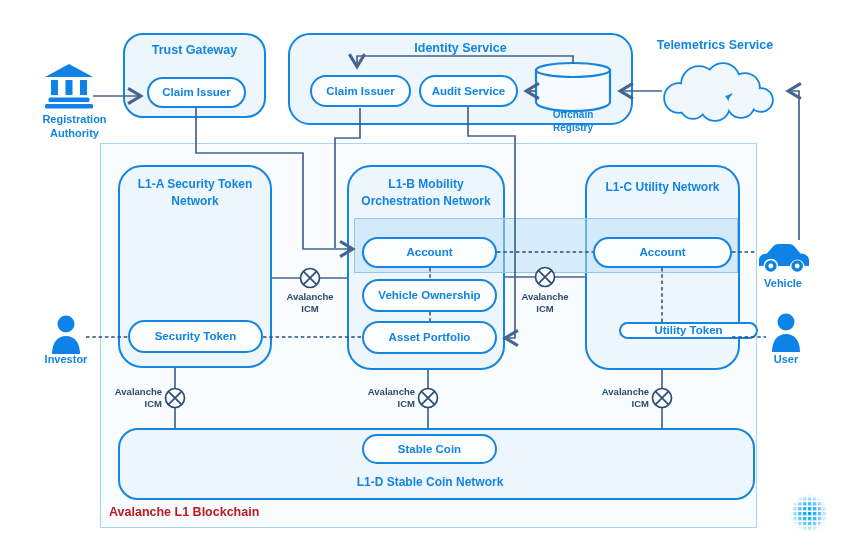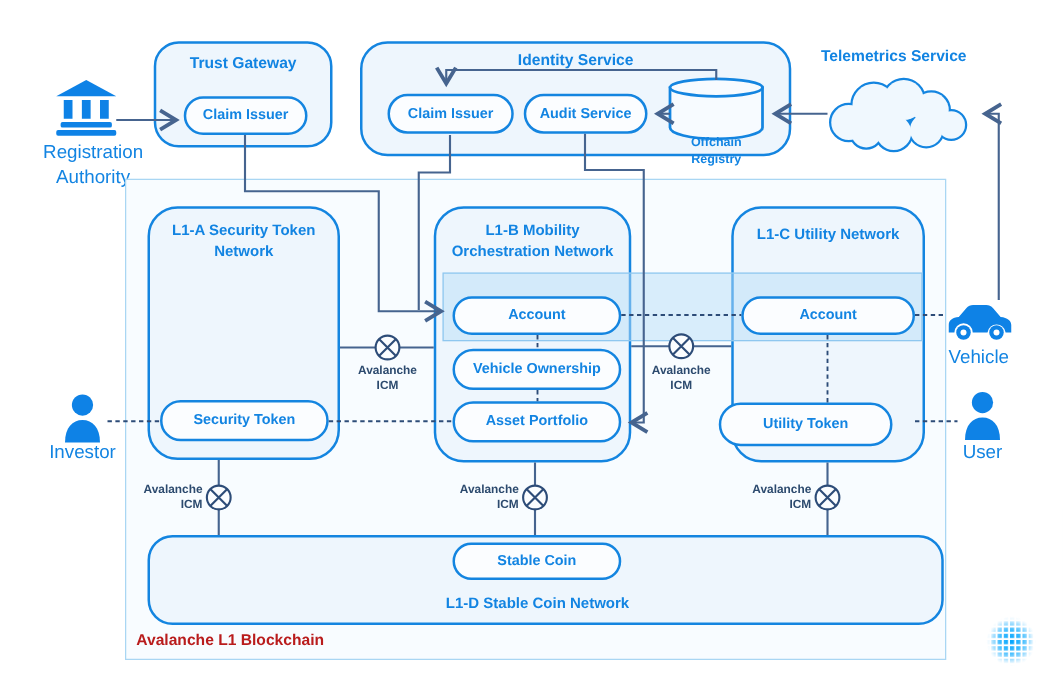--- a/index.html
+++ b/index.html
@@ -7,21 +7,21 @@
           font-family:"Liberation Sans",sans-serif;}
   .abs{position:absolute;}
   
   .bigbox{position:absolute;border:2.5px solid #1485e0;background:#eef6fd;border-radius:24px;box-sizing:border-box;}
   .container{position:absolute;border:1.5px solid #a9d6f3;background:#f8fcff;box-sizing:border-box;}
   .stadium{position:absolute;border:2px solid #1485e0;background:#fbfdff;border-radius:999px;
            box-sizing:border-box;display:flex;align-items:center;justify-content:center;
            color:#1284e2;font-weight:bold;font-size:11.5px;text-align:center;line-height:1.1;}
   .title{position:absolute;color:#1284e2;font-weight:bold;font-size:12px;text-align:center;line-height:1.45;}
   .biglabel{position:absolute;color:#b91c1c;font-weight:bold;font-size:12.5px;}
-  .extlabel{position:absolute;color:#1284e2;font-weight:normal;font-size:15px;text-align:center;line-height:1.3;}
+  .extlabel{position:absolute;color:#1284e2;font-weight:bold;font-size:11px;text-align:center;line-height:1.3;}
   .icmlabel{position:absolute;color:#2c4a6e;font-weight:bold;font-size:9.5px;line-height:1.3;text-align:center;}
   .icmlabel.right{text-align:right;}
   .band{position:absolute;left:354px;top:218px;width:384px;height:55px;background:rgba(183,221,248,0.5);
         border:1px solid #8fc7ef;box-sizing:border-box;}
   .bandlabel{position:absolute;left:440px;top:221px;width:212px;text-align:center;
              color:#1284e2;font-weight:bold;font-size:12px;}
   .cyl-text{position:absolute;left:537px;top:73px;width:72px;text-align:center;color:#1284e2;
             font-weight:bold;font-size:10px;line-height:1.25;margin-top:36px;}
   svg{display:block;}
   .overlay{position:absolute;left:0;top:0;pointer-events:none;}
@@ -120,21 +120,21 @@
   <div class="bigbox" style="left:585px;top:165px;width:155px;height:205px;"></div>
   <div class="title" style="left:589px;top:179px;width:147px;">L1-C Utility Network</div>
 
   <div class="band"></div>
 
   <div class="stadium" style="left:362px;top:237px;width:135px;height:31px;">Account</div>
   <div class="stadium" style="left:362px;top:279px;width:135px;height:33px;">Vehicle Ownership</div>
   <div class="stadium" style="left:362px;top:321px;width:135px;height:33px;">Asset Portfolio</div>
 
   <div class="stadium" style="left:593px;top:237px;width:139px;height:31px;">Account</div>
-  <div class="stadium" style="left:575px;top:322px;width:139px;height:35px;">Utility Token</div>
+  <div class="stadium" style="left:619px;top:322px;width:139px;height:17px;">Utility Token</div>
 
   <div class="bigbox" style="left:118px;top:428px;width:637px;height:72px;border-radius:20px;"></div>
   <div class="stadium" style="left:362px;top:434px;width:135px;height:30px;">Stable Coin</div>
   <div class="title" style="left:330px;top:474px;width:200px;">L1-D Stable Coin Network</div>
 
   <svg class="overlay" width="850" height="558" viewBox="0 0 850 558">
     <defs>
       <marker id="arr" viewBox="-10 -6 12 12" markerWidth="12" markerHeight="12" refX="-0.5" refY="0" orient="auto">
         <path d="M-7.5,-4.5 L0,0 L-7.5,4.5" fill="none" stroke="#46648f" stroke-width="1.8"></path>
       </marker>

